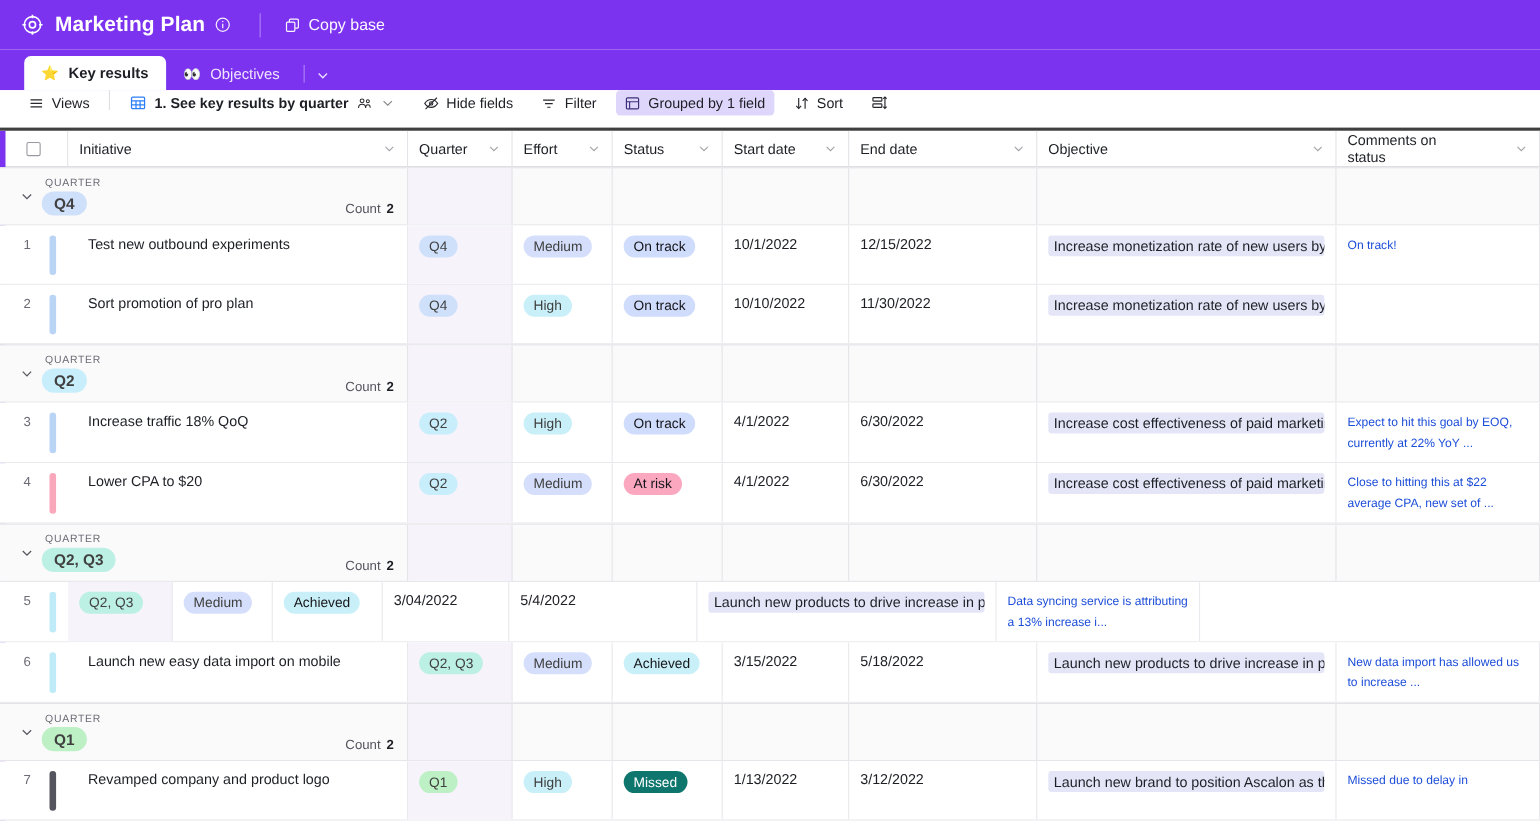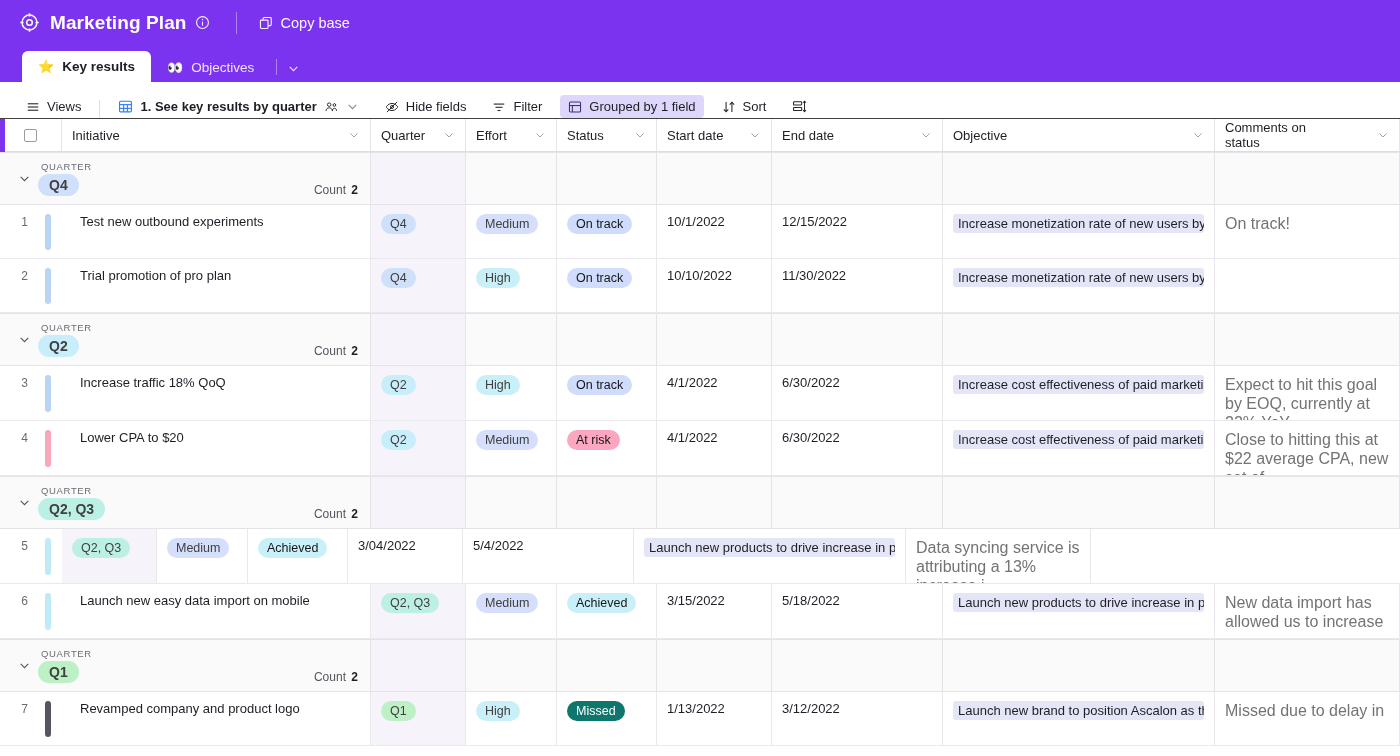--- a/index.html
+++ b/index.html
@@ -62,23 +62,23 @@
     height: 31px;
   }
   .tab-emoji { font-size: 13px; line-height: 1; }
   .tab-sep { width:1px; height:16px; background: rgba(255,255,255,.40); margin: 0 4px 7px 6px; }
   .tab-chevron { display:flex; align-items:center; padding: 0 10px 7px 6px; }
 
   
   .toolbar {
     height: 37px;
     background: #fff;
-    border-bottom: 1px solid #404040;
+    border-bottom: 3px solid #404040;
     display: flex;
-    align-items: flex-end;
+    align-items: flex-start;
     padding-left: 18px;
     gap: 0;
     position: relative;
   }
   .tb-item {
     display: flex; align-items: center; gap: 7px;
     font-size: 13px; color: #1d1f25;
     padding: 4px 8px;
     border-radius: 4px;
     white-space: nowrap;
@@ -201,21 +201,21 @@
     background: #e4e6f8;
     border-radius: 3px;
     padding: 2px 5px;
     font-size: 13px;
     color: #1d1f25;
     white-space: nowrap;
     max-width: 100%;
     overflow: hidden;
     text-overflow: clip;
   }
-  .cmt { line-height: 19px; font-size: 16px; color:#737373; }
+  .cmt { line-height: 19px; font-size: 11px; color:#1d4ed8; }
   .qtr-cell { background: #f6f3fb; }
   .gr-qtr { background: #f6f3fb; }
 
   .left-rail {
     position: absolute;
     left: 0; top: 0; bottom: 0;
     width: 5px;
     background: #7c33f0;
   }
   svg { display:block; }
@@ -476,21 +476,21 @@
         <div class="cell c-sdate">10/1/2022</div>
         <div class="cell c-edate">12/15/2022</div>
         <div class="cell c-obj"><span class="obj-chip">Increase monetization rate of new users by 10%</span></div>
         <div class="cell c-cmt"><span class="cmt">On track!</span></div>
       </div>
       <div class="row" style="height: 54px;">
         <div class="cell num c-chk">
           <span class="rownum">2</span>
           <span class="colorbar" style="background:#b9d4f5;height:36px"></span>
         </div>
-        <div class="cell cell-init c-init">Trial promotion of pro plan</div>
+        <div class="cell cell-init c-init">Sort promotion of pro plan</div>
         <div class="cell qtr-cell c-qtr"><span class="pill" style="background:#cfe0fb">Q4</span></div>
         <div class="cell c-eff"><span class="pill" style="background:#c9f0f8">High</span></div>
         <div class="cell c-sts"><span class="pill" style="background:#cfdcfb;color:#16161a">On track</span></div>
         <div class="cell c-sdate">10/10/2022</div>
         <div class="cell c-edate">11/30/2022</div>
         <div class="cell c-obj"><span class="obj-chip">Increase monetization rate of new users by 10%</span></div>
         <div class="cell c-cmt"><span class="cmt"></span></div>
       </div>
       <div class="group-hdr">
         <div class="group-left">

